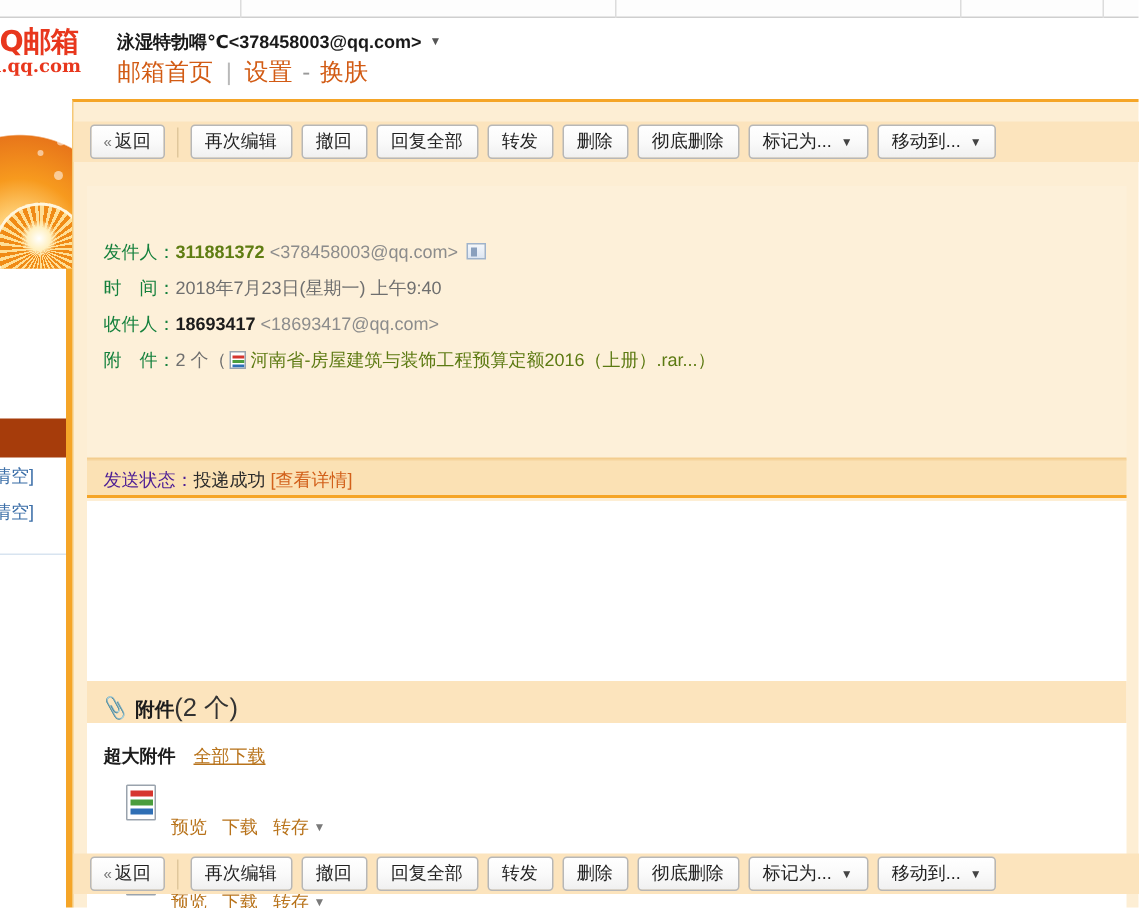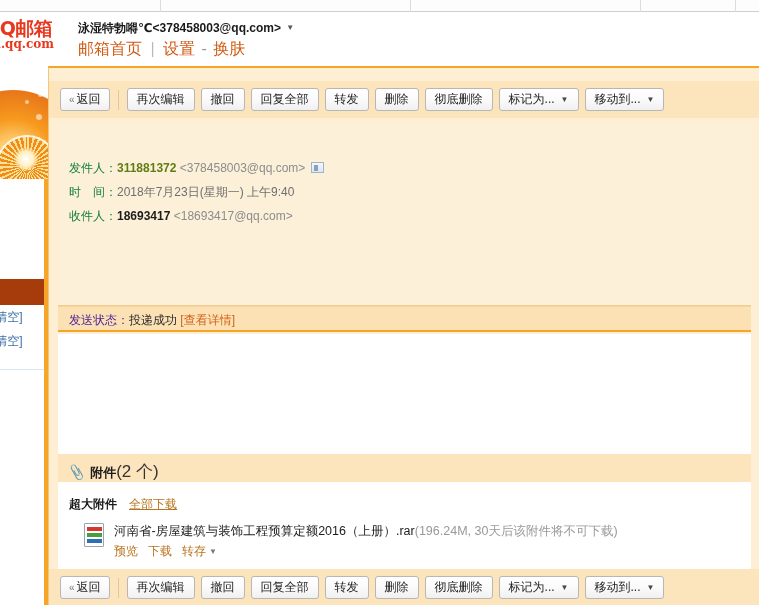--- a/index.html
+++ b/index.html
@@ -127,21 +127,21 @@
   #main {
     position: absolute; left: 48px; top: 66px;
     width: 711px; height: 539px;
     background: #fdeed4;
     border-top: 2px solid #f5a527;
     border-left: 1px solid #f5c877;
   }
 
   
   .toolbar {
-    position: absolute; left: 0; width: 711px; height: 37px;
+    position: absolute; left: 0; width: 711px; height: 27px;
     background: #fce4bd;
     display: flex; align-items: center;
     padding-left: 11px;
   }
   #toolbar-top { top: 13px; }
   #toolbar-bottom { top: 501px; }
 
   .btn {
     height: 23px;
     background: linear-gradient(180deg, #ffffff 0%, #fafafa 50%, #f0f0f0 100%);
@@ -405,20 +405,23 @@
     </div>
 
     <div class="meta-row" id="meta-date">
       <span class="meta-label">时　间：</span><span class="meta-plain">2018年7月23日(星期一) 上午9:40</span>
     </div>
 
     <div class="meta-row" id="meta-to">
       <span class="meta-label">收件人：</span><span class="meta-strong-dark">18693417</span>&nbsp;<span class="meta-addr">&lt;18693417@qq.com&gt;</span>
     </div>
 
+    <div class="meta-row" id="meta-att">
+      <span class="meta-label">附　件：</span><span class="meta-plain">2 个（</span><span class="rar-mini"><i></i><i></i><i></i></span><span class="att-name-link">河南省-房屋建筑与装饰工程预算定额2016（上册）.rar...）</span>
+    </div>
   </div>
 
   <div id="status-bar">
     <div id="status-text">
       <span class="lbl">发送状态：</span><span class="val">投递成功</span>&nbsp;<span class="detail">[查看详情]</span>
     </div>
   </div>
 
   <div id="msg-body"></div>
 
@@ -432,23 +435,20 @@
     <div id="att-sub">
       <span class="big">超大附件</span><a class="dl-all" href="#">全部下载</a>
     </div>
 
     <div class="att-item" id="att-item-1">
       <div class="rar-big">
           <span></span>
           <span></span>
           <span></span>
         </div>
-      <div class="att-line1">
-        <span class="att-fname">河南省-房屋建筑与装饰工程预算定额2016（上册）.rar</span><span class="att-size">(196.24M, 30天后该附件将不可下载)</span>
-      </div>
       <div class="att-line2">
         <a href="#">预览</a><a href="#">下载</a><a href="#">转存</a><span class="caret2">▼</span>
       </div>
     </div>
 
     <div class="att-item" id="att-item-2">
       <div class="rar-big">
           <span></span>
           <span></span>
           <span></span>

